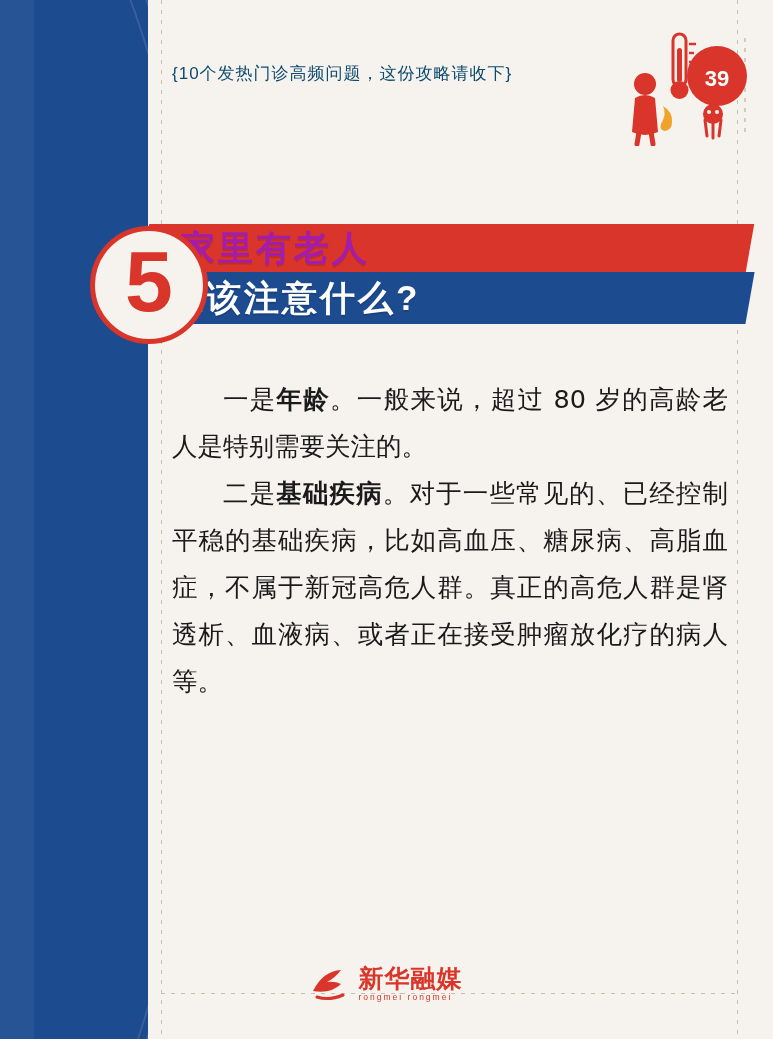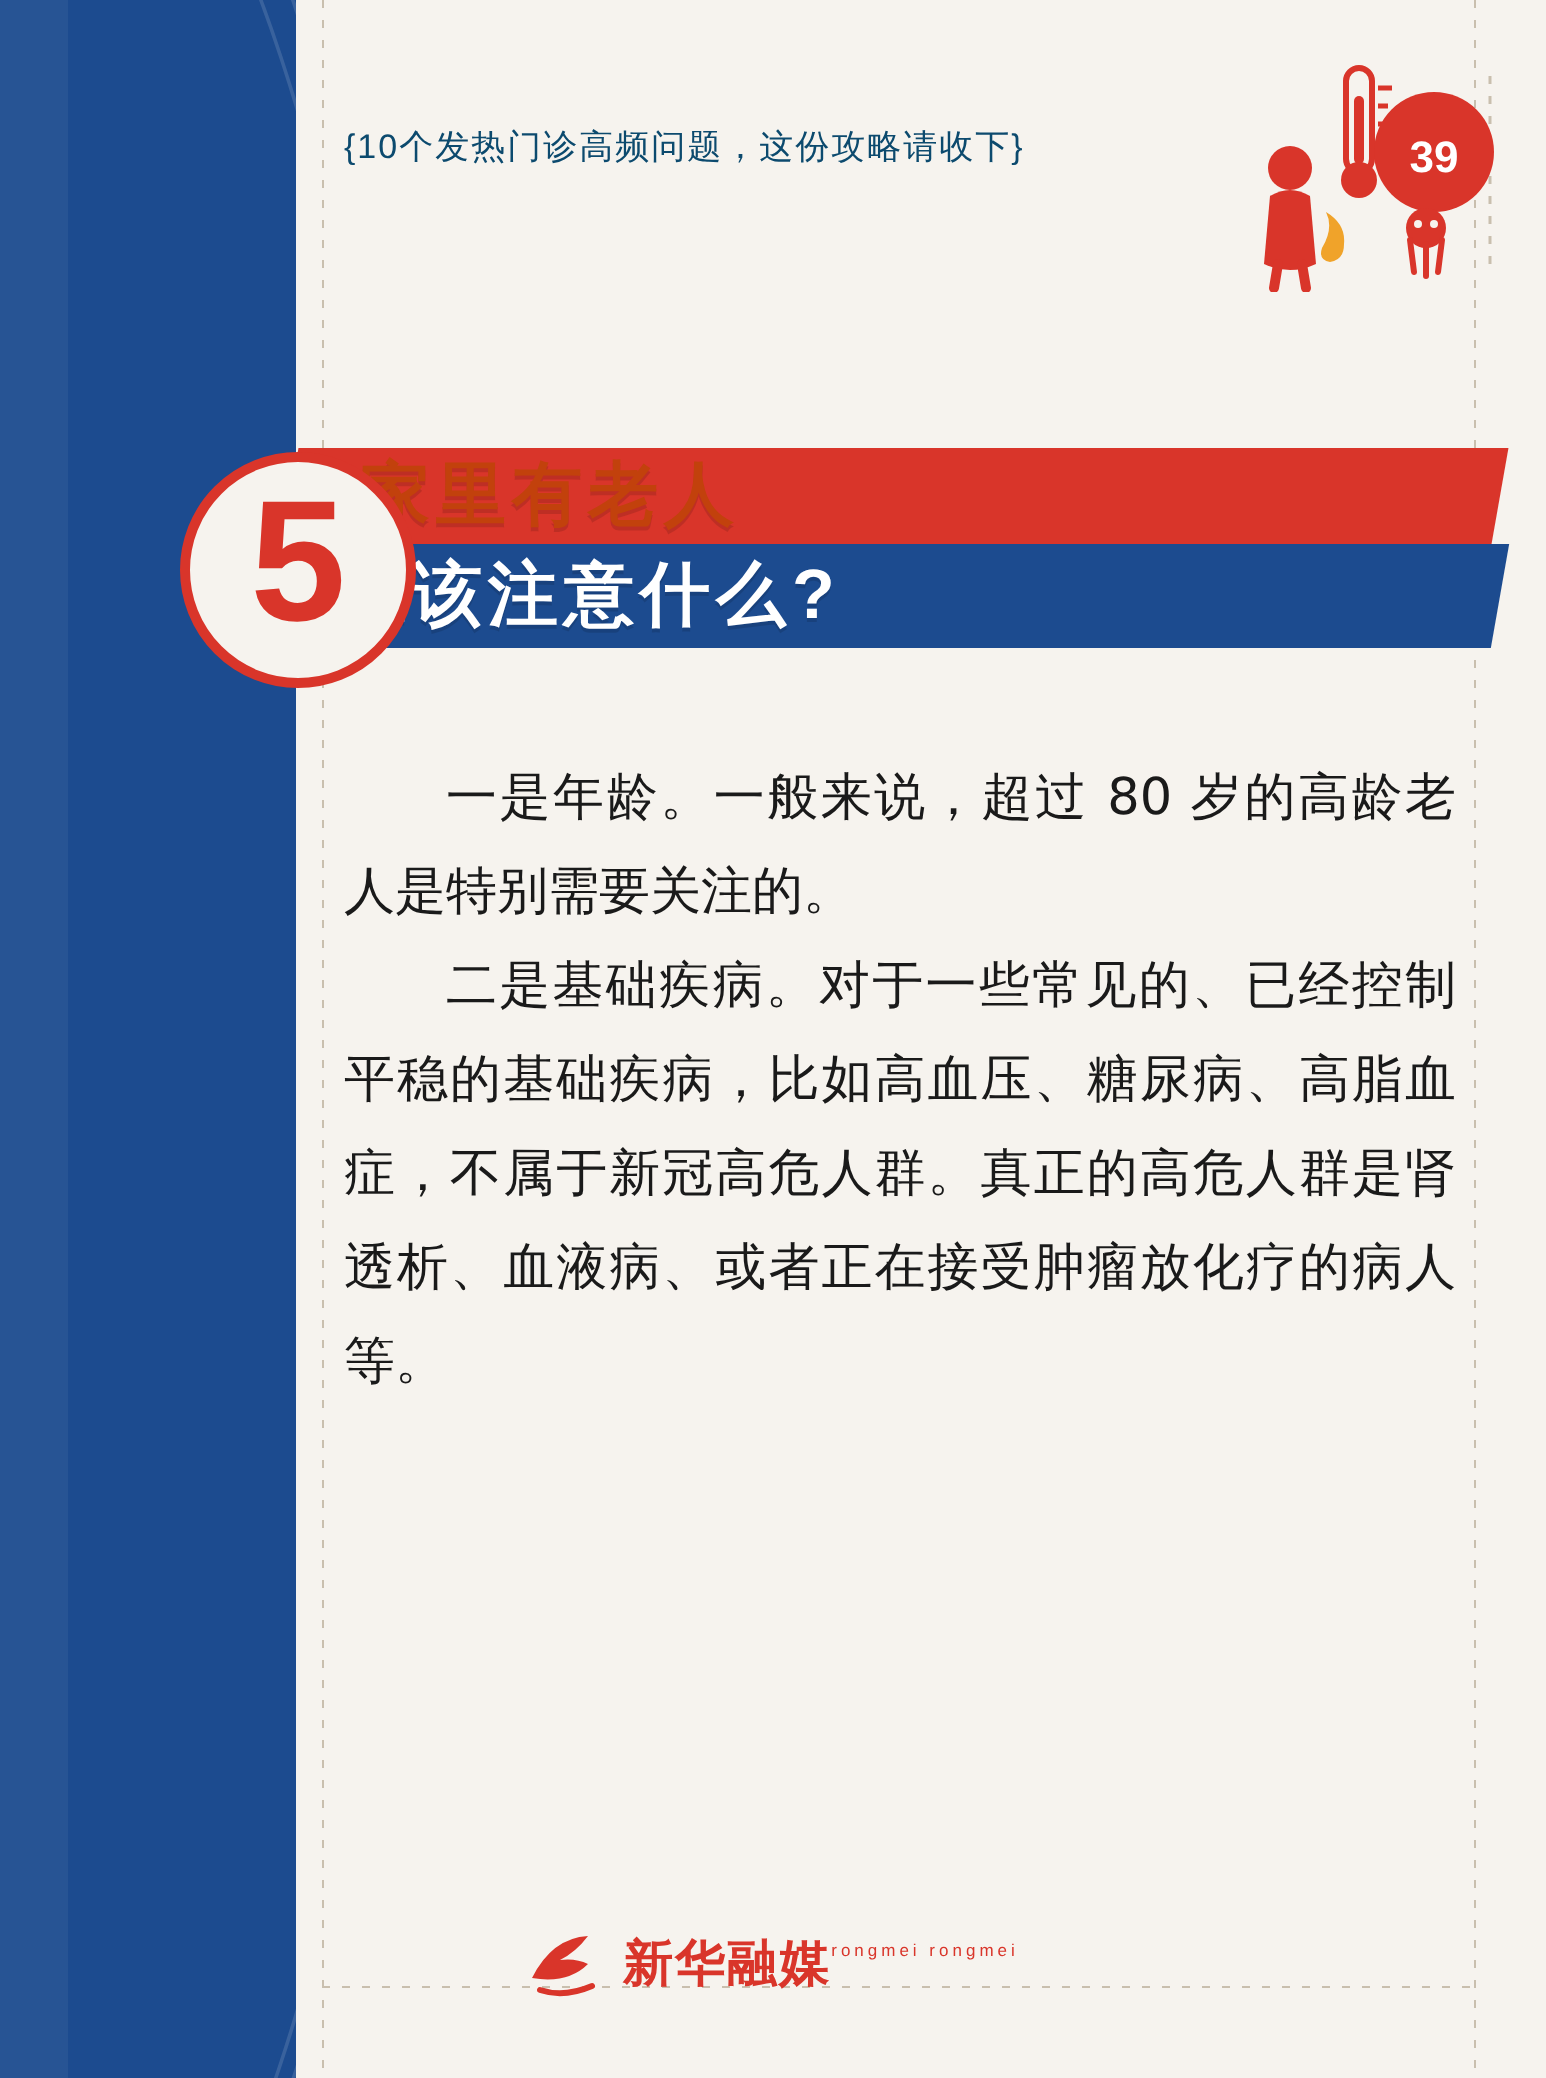--- a/index.html
+++ b/index.html
@@ -70,21 +70,21 @@
     background: #d9352a;
     transform: skewX(-10deg);
   }
   .band-blue {
     position: absolute; left: 40px; top: 48px; width: 620px; height: 52px;
     background: #1c4b8f;
     transform: skewX(-10deg);
   }
   .title-line1 {
     position: absolute; left: 90px; top: 4px;
-    font-size: 35px; font-weight: bold; color: #c2410c;
+    font-size: 35px; font-weight: bold; color: #a21caf;
     letter-spacing: 3px; line-height: 40px;
     text-shadow: 0 2px 0 rgba(0,0,0,0.12);
   }
   .title-line2 {
     position: absolute; left: 78px; top: 54px;
     font-size: 35px; font-weight: bold; color: #ffffff;
     letter-spacing: 3px; line-height: 40px;
     text-shadow: 0 2px 0 rgba(0,0,0,0.12);
   }
   .num-circle {
@@ -103,33 +103,33 @@
   .body-text {
     position: absolute; left: 172px; top: 376px;
     width: 556px;
     font-size: 25.5px;
     line-height: 47px;
     color: #1a1a1a;
     font-family: "DejaVu Sans", sans-serif;
     text-align: justify;
   }
   .para { text-indent: 2em; margin-bottom: 0; }
-  .para b { font-weight: normal; }
+  .para b { font-weight: bold; }
 
   
   .footer {
     position: absolute; left: 0; right: 0; top: 965px;
     display: flex; align-items: center; justify-content: center;
     gap: 8px;
   }
   .logo-mark {
     width: 40px; height: 34px; position: relative;
   }
   .logo-text {
-    display: flex; flex-direction: row; align-items: flex-start;
+    display: flex; flex-direction: column; align-items: flex-start;
   }
   .logo-cn {
     font-size: 25px; font-weight: bold; color: #d9352a; letter-spacing: 1px;
     line-height: 26px;
   }
   .logo-en {
     font-size: 8.5px; color: #d9352a; letter-spacing: 2px; line-height: 12px;
   }
 </style>
 </head>

